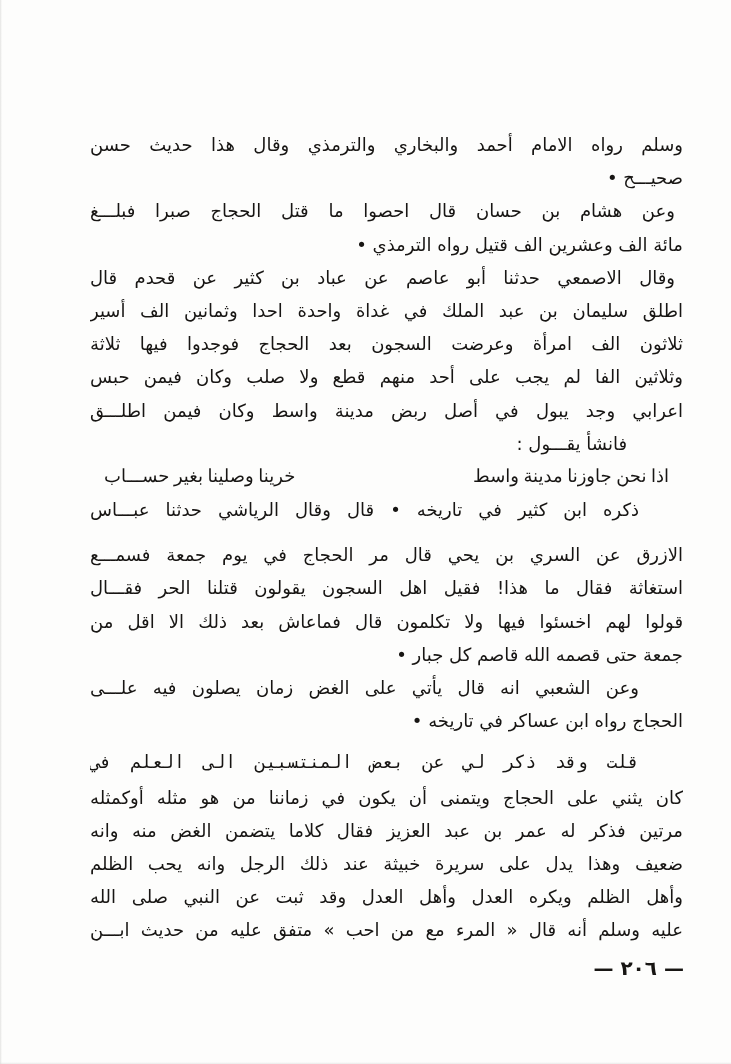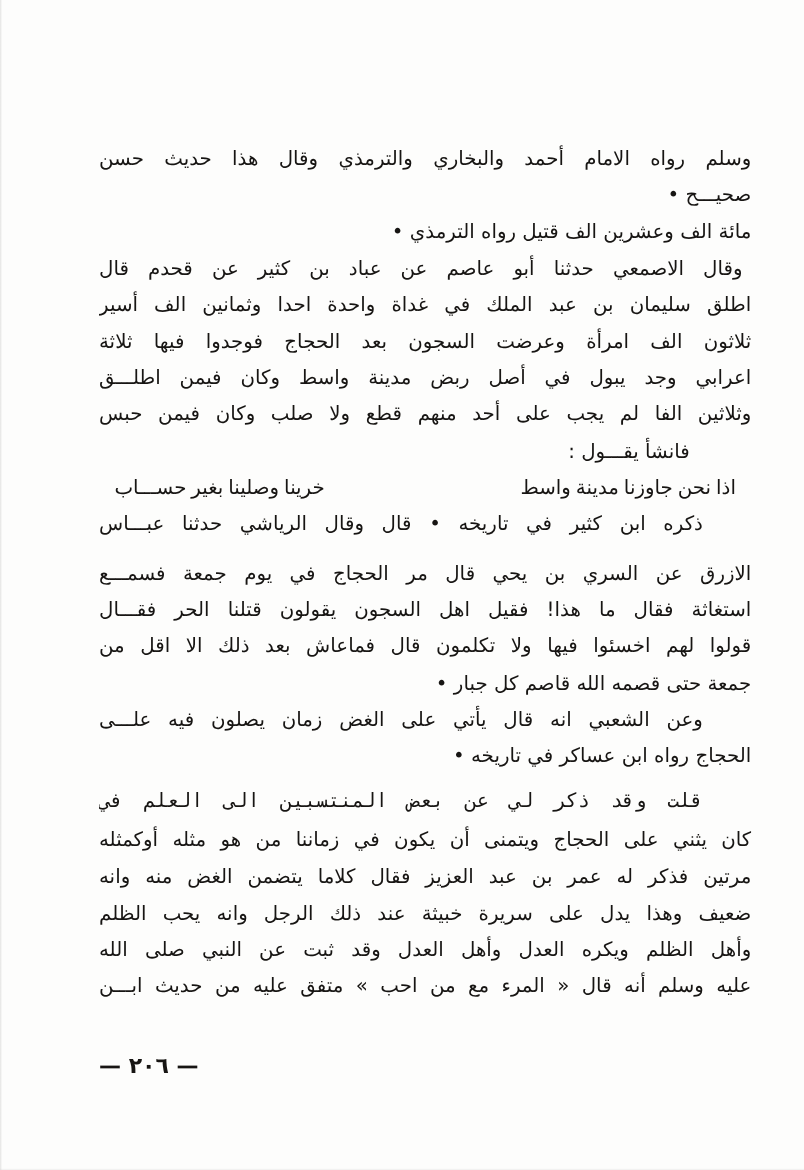--- a/index.html
+++ b/index.html
@@ -35,41 +35,42 @@
   .verse{
     display:flex;justify-content:space-between;align-items:baseline;
     padding:0 14px;
     text-align:right;text-align-last:right;
   }
   .verse span{white-space:nowrap;font-family:Liberation Serif, serif;}
 
   .page-number{
     position:absolute;
     top:956px;right:47px;left:90px;
-    text-align:left;
+    text-align:right;
     font-size:20px;font-weight:bold;
     letter-spacing:2px;
     direction:rtl;
   }
 </style>
 </head>
 <body>
 
 <div class="edge-left"></div>
 <div class="edge-bottom"></div>
 
 <div class="text-block">
   <div class="line">وسلم رواه الامام أحمد والبخاري والترمذي وقال هذا حديث حسن</div>
   <div class="line als">صحيـــح •</div>
+  <div class="line ind-sm">وعن هشام بن حسان قال احصوا ما قتل الحجاج صبرا فبلـــغ</div>
   <div class="line als">مائة الف وعشرين الف قتيل رواه الترمذي •</div>
   <div class="line ind-sm">وقال الاصمعي حدثنا أبو عاصم عن عباد بن كثير عن قحدم قال</div>
   <div class="line">اطلق سليمان بن عبد الملك في غداة واحدة احدا وثمانين الف أسير</div>
   <div class="line">ثلاثون الف امرأة وعرضت السجون بعد الحجاج فوجدوا فيها ثلاثة</div>
+  <div class="line">وثلاثين الفا لم يجب على أحد منهم قطع ولا صلب وكان فيمن حبس</div>
   <div class="line">اعرابي وجد يبول في أصل ربض مدينة واسط وكان فيمن اطلـــق</div>
-  <div class="line">وثلاثين الفا لم يجب على أحد منهم قطع ولا صلب وكان فيمن حبس</div>
   <div class="line als ind-lg">فانشأ يقـــول :</div>
 
   <div class="line verse">
     <span>اذا نحن جاوزنا مدينة واسط</span>
     <span>خرينا وصلينا بغير حســـاب</span>
   </div>
 
   <div class="line ind">ذكره ابن كثير في تاريخه • قال وقال الرياشي حدثنا عبـــاس</div>
   <div class="line gap12">الازرق عن السري بن يحي قال مر الحجاج في يوم جمعة فسمـــع</div>
   <div class="line">استغاثة فقال ما هذا! فقيل اهل السجون يقولون قتلنا الحر فقـــال</div>

